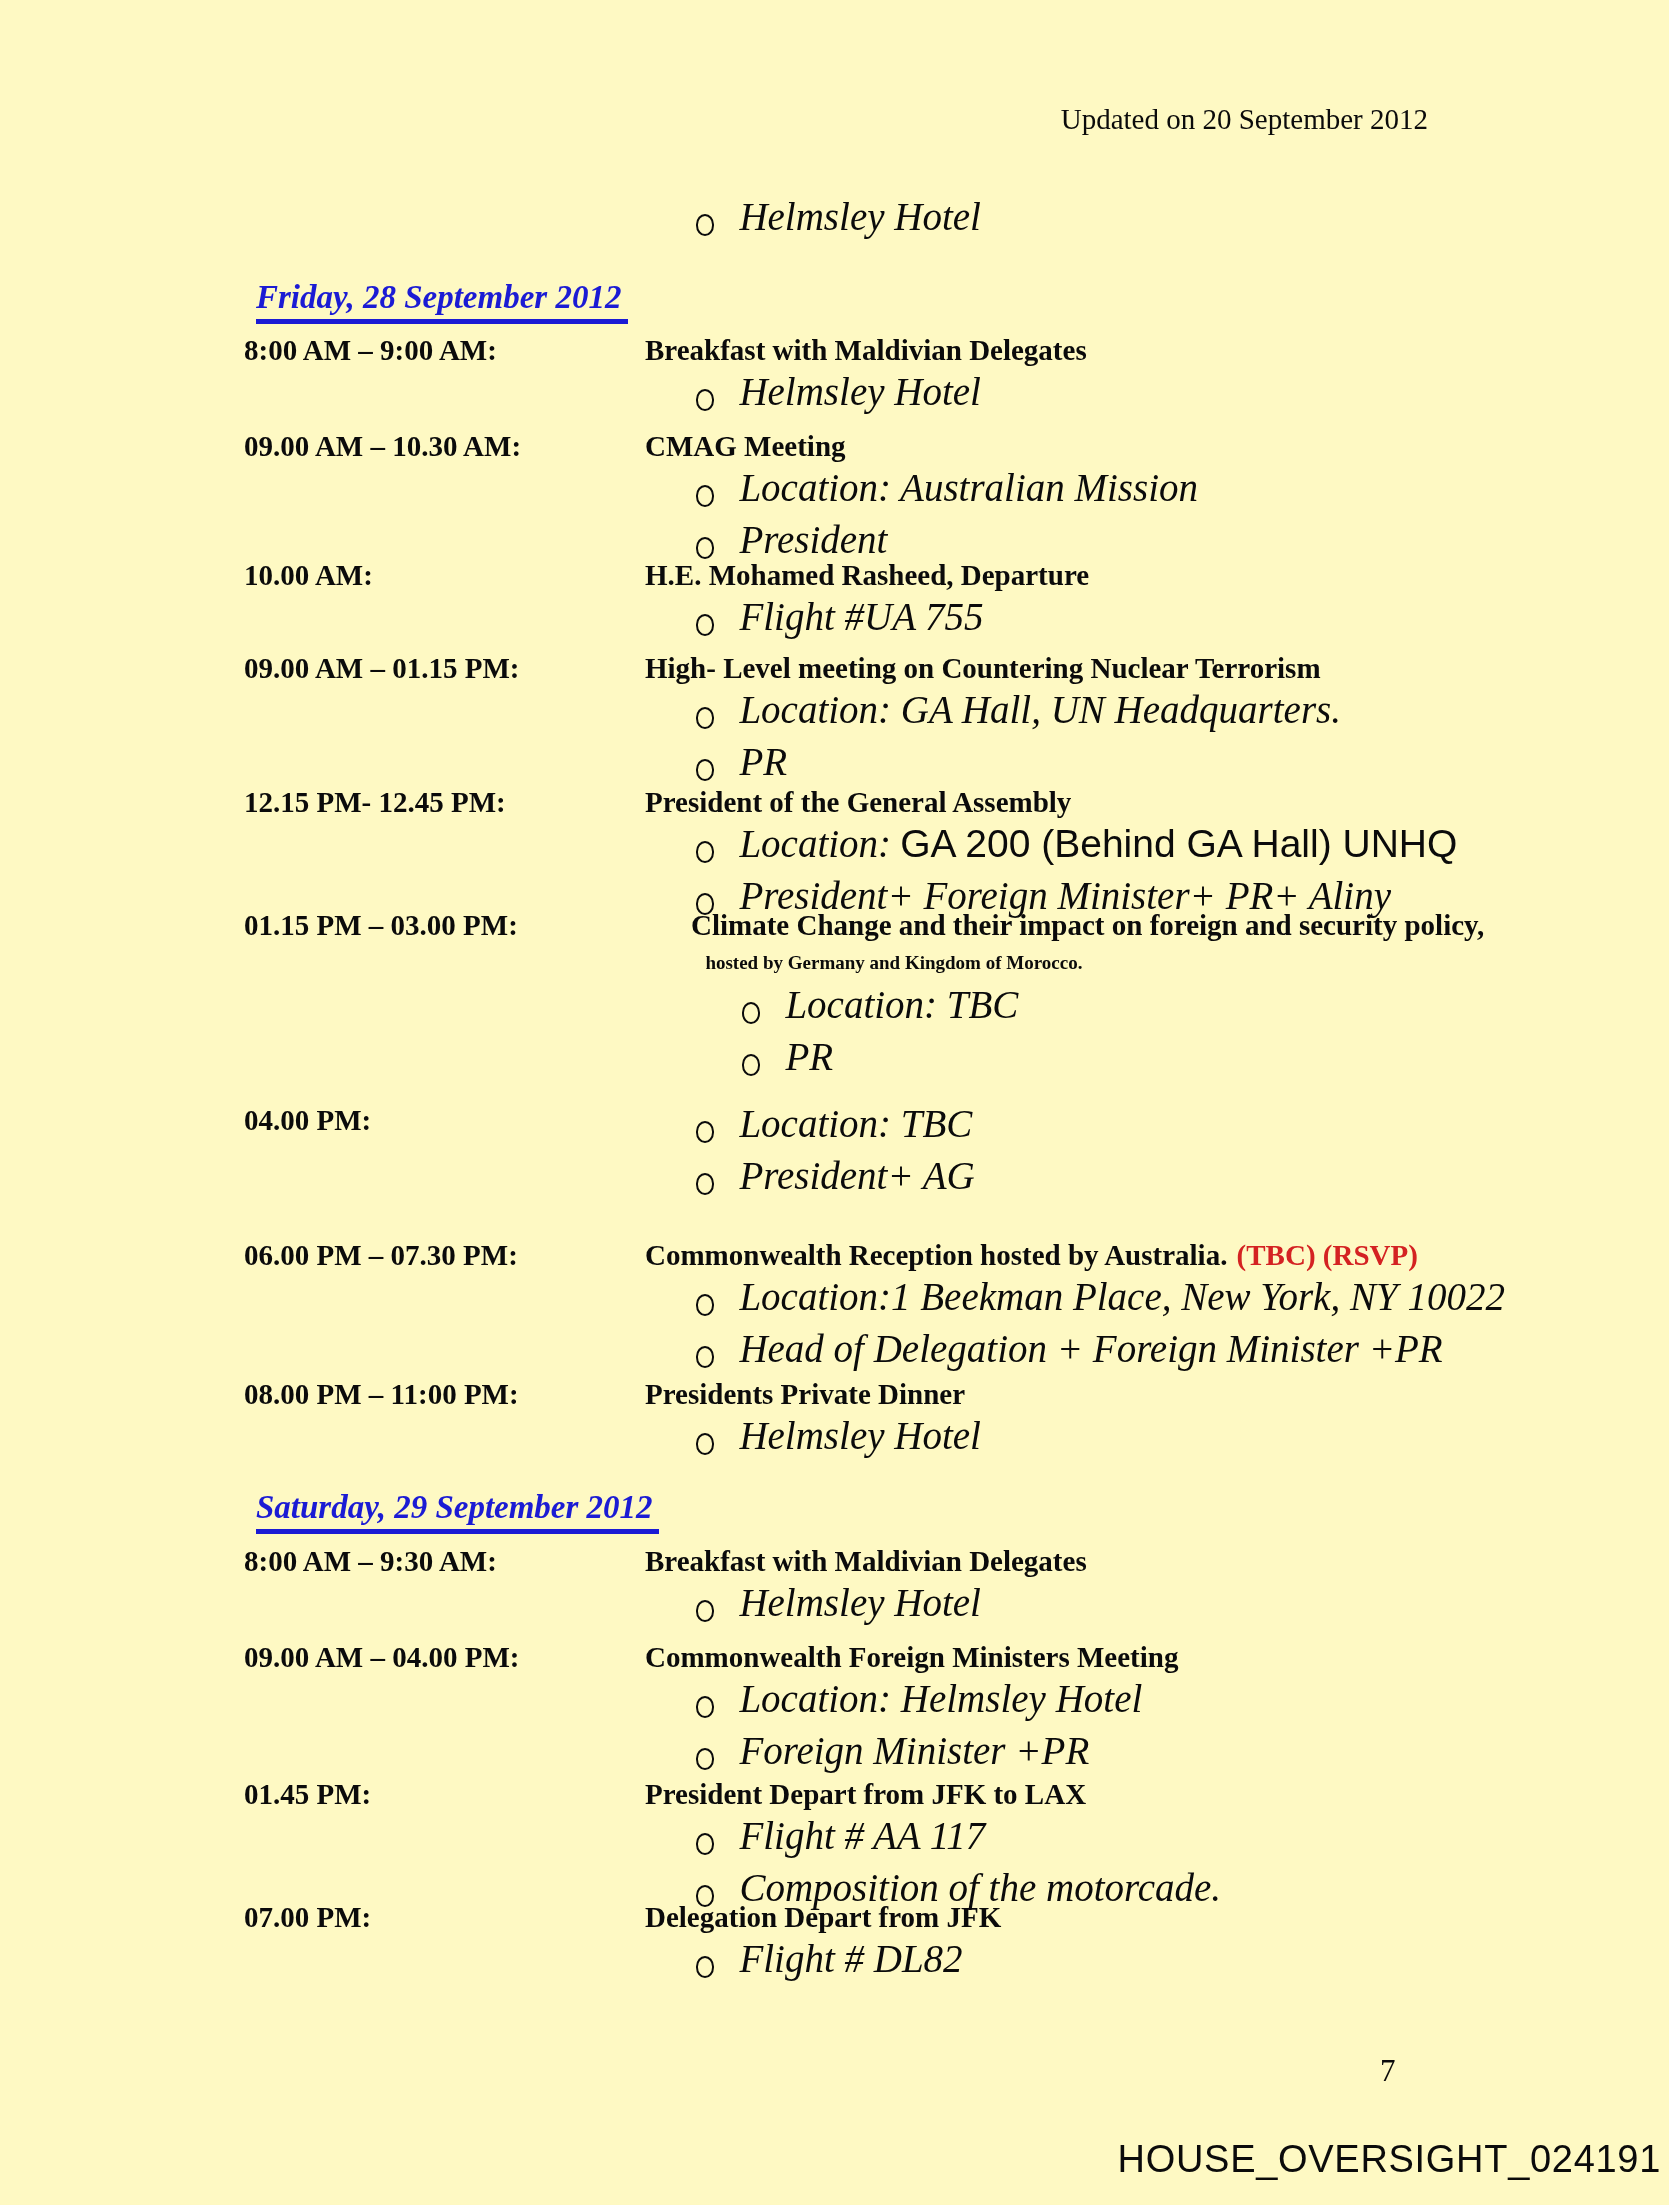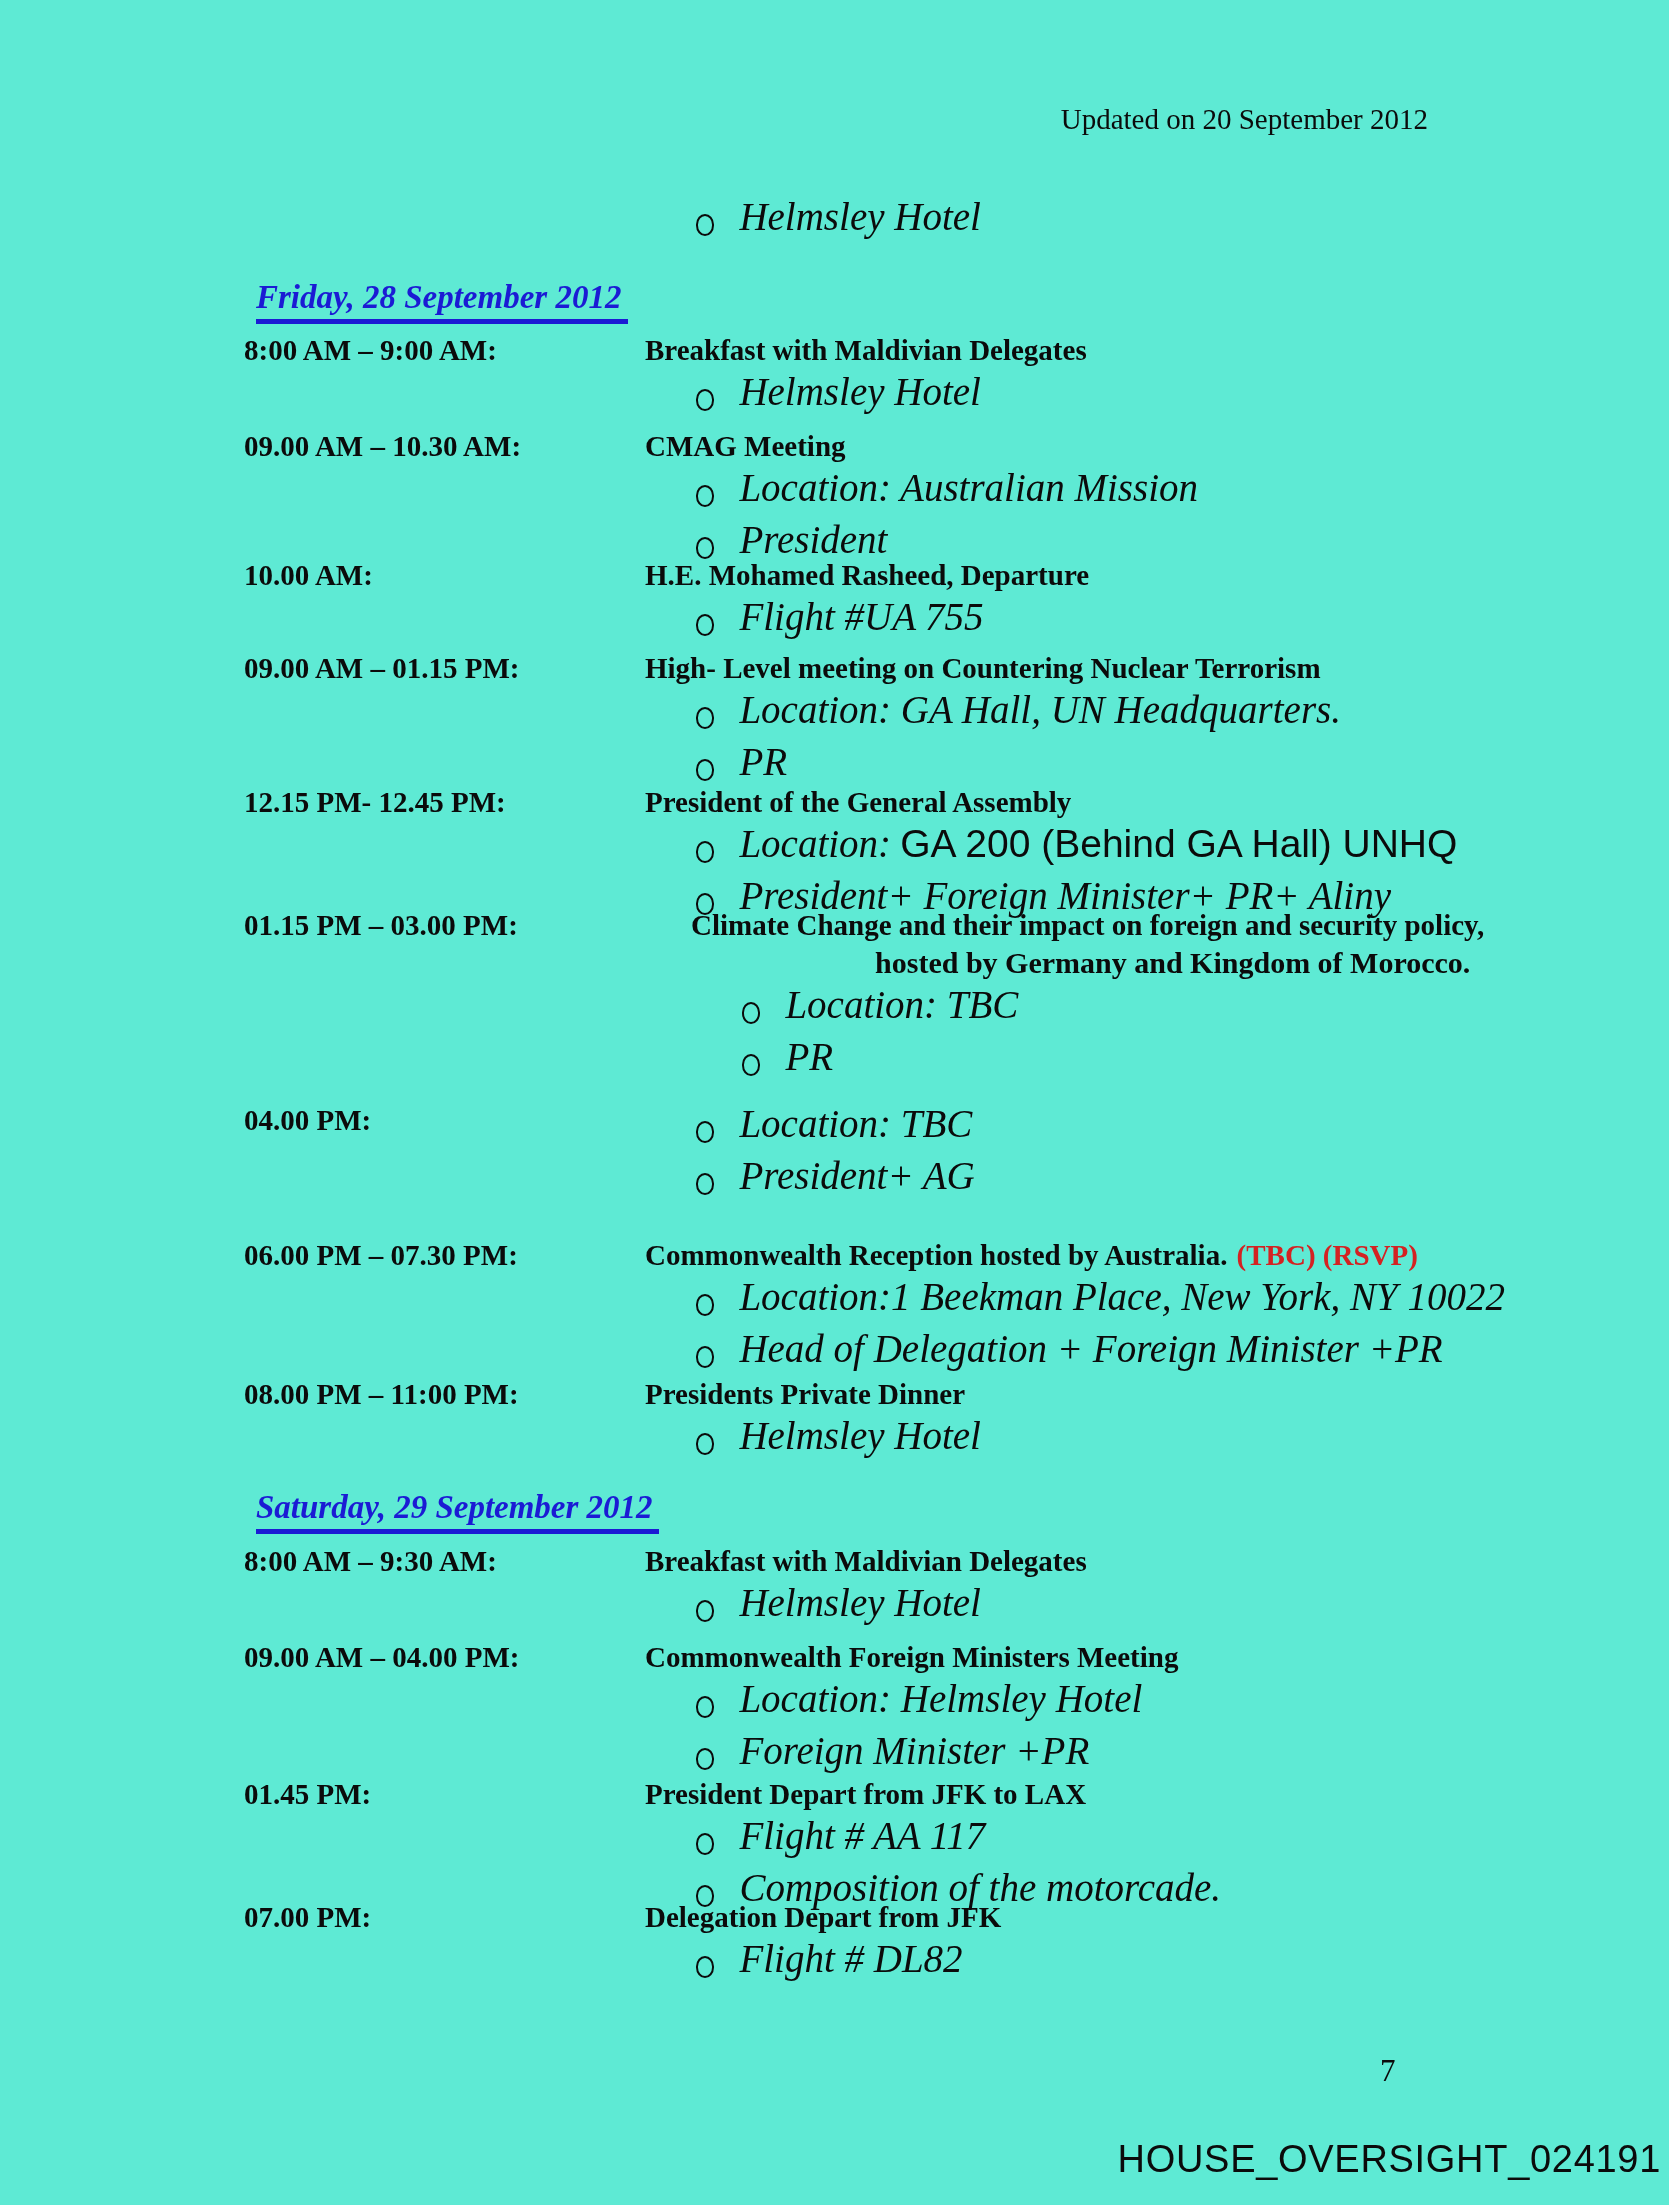--- a/index.html
+++ b/index.html
@@ -5,21 +5,21 @@
   :root{
     --blue:#1b1bd4;
     --red:#d42222;
     --ink:#0b0b0b;
   }
   html,body{margin:0;padding:0;background:#ffffff;}
   .page{
     position:relative;
     width:1669px;
     height:2205px;
-    background:#5eead4;
+    background:#fef9c3;
     font-family:"Liberation Serif", serif;
     color:var(--ink);
     overflow:hidden;
   }
   .updated{
     position:absolute;
     top:102px;
     right:241px;
     font-size:29px;
     line-height:34px;
@@ -55,24 +55,23 @@
   .content{
     width:949px;
   }
   .title{
     font-weight:bold;
     font-size:29px;
     line-height:38px;
   }
   .title2{
     font-weight:bold;
-    font-size:30px;
+    font-size:19px;
     line-height:38px;
     padding-left:14.4px;
-    text-align:center;
   }
   .title2:empty{display:none;}
   .red{
     color:var(--red);
     font-weight:bold;
     margin-left:9.2px;
   }
   .red:empty{display:none;}
   .bullet-row{
     padding-left:51px;

